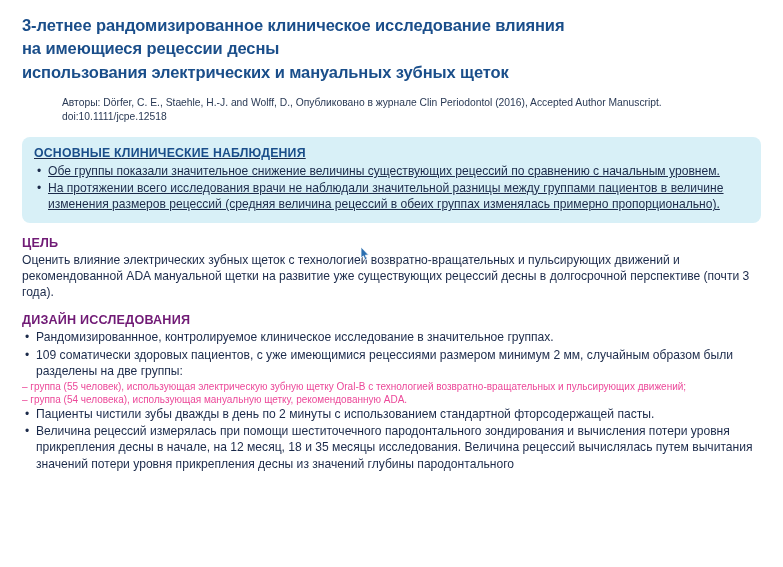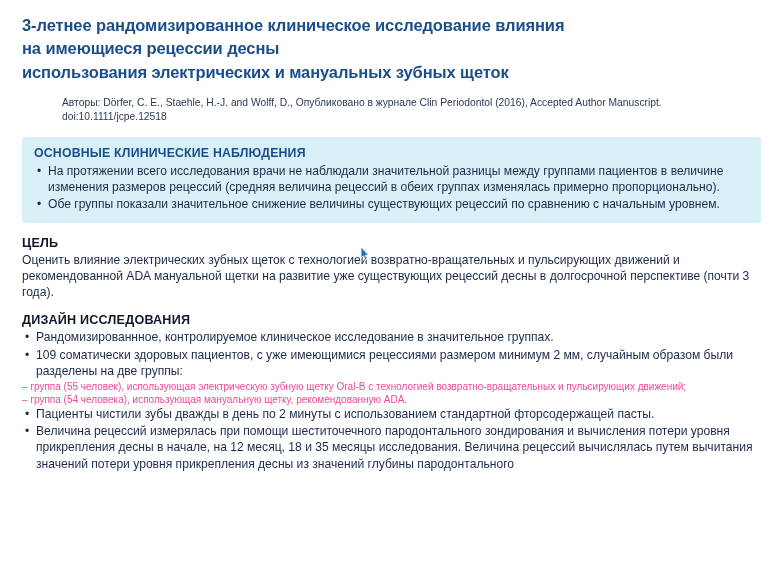--- a/index.html
+++ b/index.html
@@ -35,22 +35,23 @@
   .authors {
     margin-top: 12px;
     font-size: 10.3px;
     color: #2a3a55;
     line-height: 1.3;
     margin-left: 40px;
   }
   .highlight-box {
     margin-top: 14px;
     background: #d8f0f7;
-    border-radius: 3px;
+    border-radius: 8px;
     padding: 9px 12px 10px 12px;
+    text-decoration: underline;
   }
   .highlight-title {
     color: #1a4e8a;
     font-size: 12.3px;
     font-weight: bold;
     letter-spacing: 0.2px;
     margin-bottom: 3px;
   }
   ul.bullets {
     list-style: none;
@@ -69,21 +70,21 @@
     content: "•";
     position: absolute;
     left: 3px;
     top: 0;
     color: #1b2a4a;
   }
   .section {
     margin-top: 13px;
   }
   .section-head {
-    color: #0f172a;
+    color: #701a75;
     font-size: 12.6px;
     font-weight: bold;
     letter-spacing: 0.2px;
     margin-bottom: 2px;
   }
   .section-body {
     font-size: 12.1px;
     line-height: 1.33;
     color: #1b2a4a;
   }
@@ -111,22 +112,22 @@
     <span>3-летнее рандомизированное клиническое исследование влияния</span>
     <span>на имеющиеся рецессии десны</span>
     <span>использования электрических и мануальных зубных щеток</span>
   </div>
 
   <div class="authors">Авторы: Dörfer, C. E., Staehle, H.-J. and Wolff, D., Опубликовано в журнале Clin Periodontol (2016), Accepted Author Manuscript. doi:10.1111/jcpe.12518</div>
 
   <div class="highlight-box">
     <div class="highlight-title">ОСНОВНЫЕ КЛИНИЧЕСКИЕ НАБЛЮДЕНИЯ</div>
     <ul class="bullets">
+      <li>Обе группы показали значительное снижение величины существующих рецессий по сравнению с начальным уровнем.</li>
       <li>На протяжении всего исследования врачи не наблюдали значительной разницы между группами пациентов в величине изменения размеров рецессий (средняя величина рецессий в обеих группах изменялась примерно пропорционально).</li>
-      <li>Обе группы показали значительное снижение величины существующих рецессий по сравнению с начальным уровнем.</li>
     </ul>
   </div>
 
   <div class="section">
     <div class="section-head">ЦЕЛЬ</div>
     <div class="section-body">Оценить влияние электрических зубных щеток с технологией возвратно-вращательных и пульсирующих движений и рекомендованной ADA мануальной щетки на развитие уже существующих рецессий десны в долгосрочной перспективе (почти 3 года).</div>
   </div>
 
   <div class="section">
     <div class="section-head">ДИЗАЙН ИССЛЕДОВАНИЯ</div>

